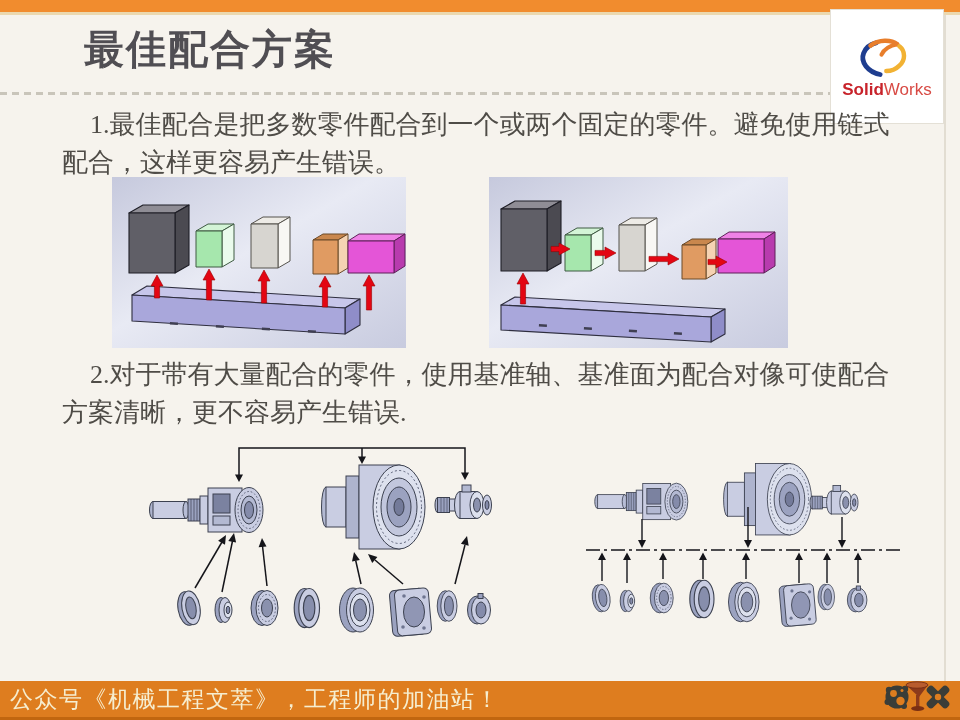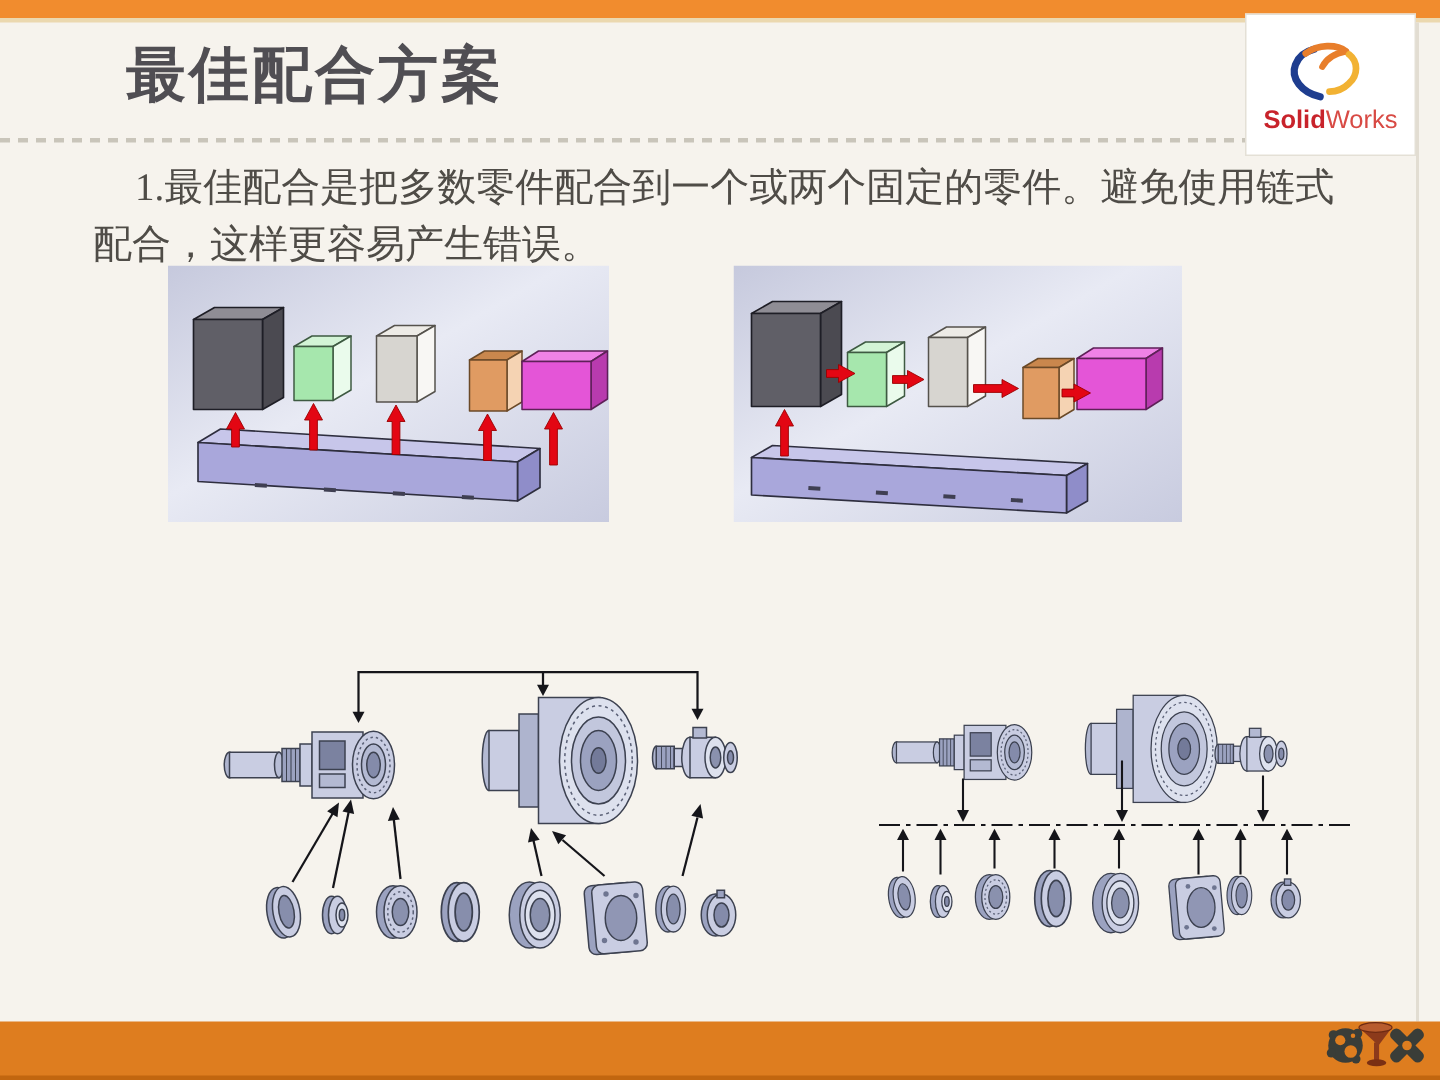--- a/index.html
+++ b/index.html
@@ -5,21 +5,21 @@
   html,body{margin:0;padding:0;background:#888;}
   .slide{position:relative;width:960px;height:720px;background:#F6F3ED;overflow:hidden;
          font-family:"Liberation Serif","DejaVu Serif",serif;padding-left:36px;}
   .abs{position:absolute;}
   .top-bar{left:0;top:0;width:960px;height:12px;background:#F18C2E;}
   .top-bar-shadow{left:0;top:12px;width:960px;height:3px;background:#EBD8AF;}
   .right-edge{left:944px;top:15px;width:2px;height:666px;background:#E2DDD2;}
   .page-title{left:84px;top:22px;font-size:40px;font-weight:bold;color:#504E53;letter-spacing:2px;white-space:nowrap;}
   .divider{left:0;top:92px;width:830px;height:3px;
            background:repeating-linear-gradient(90deg,#C9C5BA 0 7px,rgba(0,0,0,0) 7px 12px);}
-  .logo-panel{left:830px;top:9px;width:114px;height:95px;background:#FFFFFF;border:1px solid #E4E0D6;
+  .logo-panel{left:830px;top:9px;width:114px;height:115px;background:#FFFFFF;border:1px solid #E4E0D6;
               box-sizing:border-box;display:flex;flex-direction:column;align-items:center;justify-content:center;}
   .logo-mark{width:66px;height:44px;}
   .logo-text{font-family:"Liberation Sans","DejaVu Sans",sans-serif;font-size:17px;line-height:17px;margin-top:1px;white-space:nowrap;}
   .logo-bold{font-weight:bold;color:#C8232B;}
   .logo-reg{font-weight:normal;color:#D84A44;}
   .bullet{left:62px;width:846px;font-size:26px;line-height:1.45;color:#4F4C47;text-indent:28px;}
   .bullet-1{top:106px;}
   .bullet-2{top:356px;}
   .blk-svg{display:block;}
   .diagA{left:112px;top:177px;width:294px;height:171px;}
@@ -245,20 +245,21 @@
     </g>
     <g fill="#E30613" stroke="#9B0000" stroke-width="0.6" stroke-linejoin="round">
       <polygon points="34,96 28,107 31.4,107 31.4,127 36.6,127 36.6,107 40,107"></polygon>
       <polygon points="81,72 70,66 70,69.4 62,69.4 62,74.6 70,74.6 70,78"></polygon>
       <polygon points="127,76 116,70 116,73.4 106,73.4 106,78.6 116,78.6 116,82"></polygon>
       <polygon points="190,82 179,76 179,79.4 160,79.4 160,84.6 179,84.6 179,88"></polygon>
       <polygon points="238,85 227,79 227,82.4 219,82.4 219,87.6 227,87.6 227,91"></polygon>
     </g>
   </svg>
 
+  <div class="abs bullet bullet-2">2.对于带有大量配合的零件，使用基准轴、基准面为配合对像可使配合方案清晰，更不容易产生错误.</div>
 
   <svg class="abs asmL" viewBox="0 0 392 238">
     <use href="#p-shaft" transform="translate(16,48)"></use>
     <use href="#p-housing" transform="translate(187,30)"></use>
     <use href="#p-coupling" transform="translate(300,50)"></use>
     <use href="#p-ring" transform="translate(55,176) rotate(-10)"></use>
     <use href="#p-cap" transform="translate(88,178)"></use>
     <use href="#p-bearing" transform="translate(131,176)"></use>
     <use href="#p-ring" transform="translate(173,176) scale(1.15)"></use>
     <use href="#p-bigring" transform="translate(224,178)"></use>
@@ -324,20 +325,21 @@
       <polygon points="131,97.5 127,105 135,105"></polygon>
       <polygon points="174,97.5 170,105 178,105"></polygon>
       <polygon points="227,97.5 223,105 231,105"></polygon>
       <polygon points="255,97.5 251,105 259,105"></polygon>
       <polygon points="286,97.5 282,105 290,105"></polygon>
     </g>
   </svg>
 
 
   <div class="abs footer">
+    <div class="footer-text">公众号《机械工程文萃》，工程师的加油站！</div>
     <svg class="footer-logo" viewBox="0 0 74 40">
       <g fill="#3A3D38">
         <circle cx="17" cy="23" r="11.5"></circle>
         <circle cx="9" cy="16" r="3.2"></circle>
         <circle cx="25" cy="15" r="3.2"></circle>
         <circle cx="7.5" cy="28" r="3"></circle>
         <circle cx="24" cy="32" r="3"></circle>
       </g>
       <circle cx="13.5" cy="19.5" r="3.4" fill="#DE7D1F"></circle>
       <circle cx="20.5" cy="27" r="4.2" fill="#DE7D1F"></circle>

